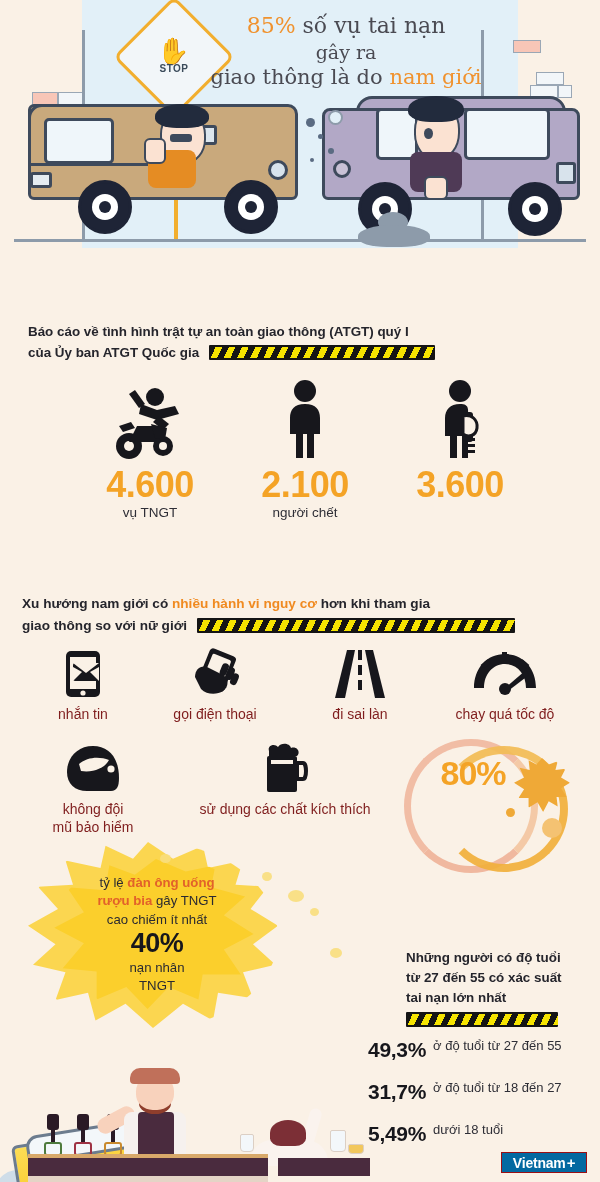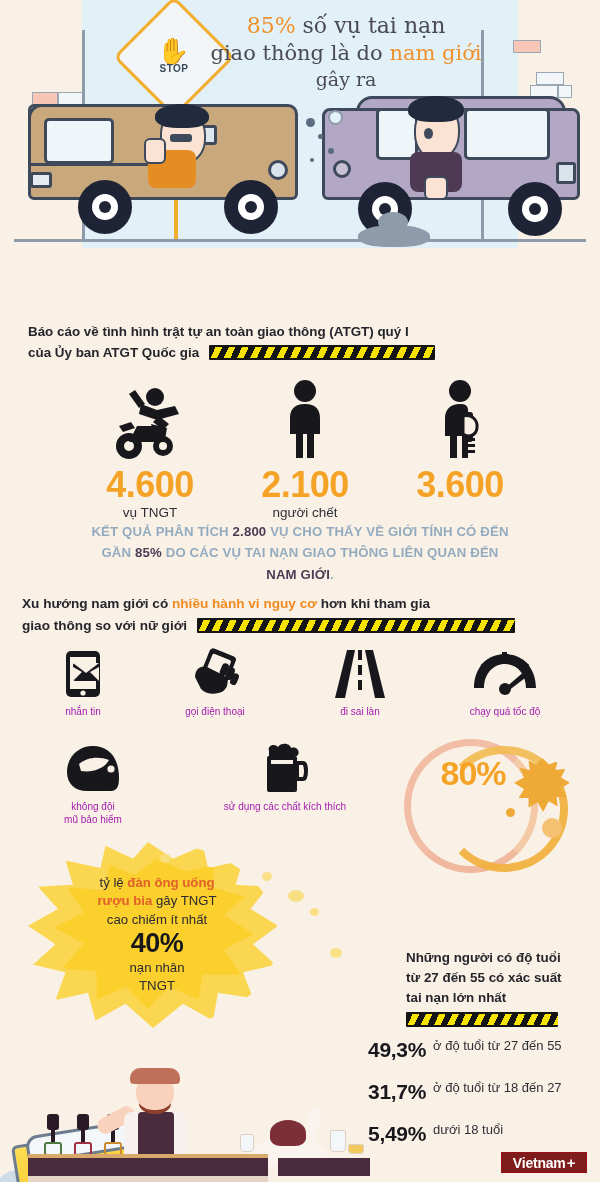--- a/index.html
+++ b/index.html
@@ -152,21 +152,21 @@
   }
   .tr-orange { color:#F08A20; }
 
   
   .beh-row1 { position:absolute; left:0; top:400px; width:600px; height:90px; }
   .beh-row2 { position:absolute; left:0; top:495px; width:420px; height:110px; }
   .beh {
     position:absolute; text-align:center;
   }
   .beh .glyph { height:52px; display:flex; align-items:center; justify-content:center; }
-  .beh .lbl { font-size:10px; color:#a21caf; line-height:1.28; margin-top:6px; }
+  .beh .lbl { font-size:14px; color:#7f1d1d; line-height:1.28; margin-top:6px; }
 
   
   .circle80 { position:absolute; left:396px; top:488px; width:200px; height:150px; }
   .ring-stain {
     position:absolute; left:8px; top:3px; width:134px; height:134px;
     border-radius:50%;
     border:7px solid #F0B49A;
     border-right-color:#F3C39B; border-bottom-color:#EFAF93;
     opacity:0.85;
   }
@@ -262,21 +262,21 @@
   .barman-vest { position:absolute; left:138px; top:44px; width:36px; height:48px; background:#4A2B3E; border-radius:4px; }
   .barman-arm { position:absolute; left:96px; top:44px; width:40px; height:16px; background:#F8D2BC; border-radius:10px; transform:rotate(-28deg); }
   .cust-head { position:absolute; left:270px; top:52px; width:36px; height:26px; background:#7C2F36; border-radius:50% 50% 30% 30%; }
   .cust-body { position:absolute; left:250px; top:72px; width:78px; height:26px; background:#FAF3EE; border-radius:22px 22px 0 0; }
   .cust-arm { position:absolute; left:306px; top:40px; width:12px; height:38px; background:#FAF3EE; border-radius:8px; transform:rotate(16deg); }
   .glass-s { position:absolute; background:#F3F7FA; border:1.5px solid #DCCFC4; border-radius:2px 2px 4px 4px; }
 
   
   .vnplus {
     position:absolute; left:501px; top:1152px; width:86px; height:21px;
-    background:#7f1d1d; border:1.5px solid #9A0F14;
+    background:#0369a1; border:1.5px solid #9A0F14;
     display:flex; align-items:center; justify-content:center;
     color:#FFFFFF; font-size:14px; font-weight:bold; letter-spacing:-0.2px;
     font-family:"Liberation Sans", sans-serif;
   }
   .vnplus .plus { color:#FFFFFF; font-size:15px; margin-left:1px; }
 </style>
 </head>
 <body>
 
 <div id="page">
@@ -301,22 +301,22 @@
 
     <div class="stop-pole"></div>
     <div class="stop-sign"></div>
     <div class="stop-inner">
       <span class="hand-glyph">✋</span>
       <span class="stop-word">STOP</span>
     </div>
 
     <div class="title-block">
       <span class="title-line l1"><span class="t-orange">85%</span><span> số vụ tai nạn</span></span>
+      <span class="title-line l3">gây ra</span>
       <span class="title-line l2"><span>giao thông là do </span><span class="t-orange">nam giới</span></span>
-      <span class="title-line l3">gây ra</span>
     </div>
 
     <div class="car-tan-body"></div>
     <div class="car-tan-cab"></div>
     <div class="win" style="left:44px; top:118px; width:70px; height:46px;"></div>
     <div class="win" style="left:183px; top:125px; width:34px; height:20px; border-radius:3px; background:#DCE6EE;"></div>
     <div class="win" style="left:30px; top:172px; width:22px; height:16px; border-radius:3px; background:#E4ECF2;"></div>
     <div class="win" style="left:268px; top:160px; width:20px; height:20px; border-radius:50%; background:#D8E3EC;"></div>
 
     <div class="face" style="left:160px; top:110px; width:46px; height:54px; border-radius:44% 46% 46% 50%;"></div>
@@ -429,23 +429,20 @@
               <rect x="33" y="58" width="10" height="3"></rect>
               <rect x="33" y="64" width="10" height="3"></rect>
               <rect x="33" y="70" width="10" height="3"></rect>
             </g>
           </svg>
         </div>
         <div class="big">3.600</div>
       </div>
     </div>
 
-    <div class="quote">
-      <span>KẾT QUẢ PHÂN TÍCH </span><span class="q-strong">2.800</span><span> VỤ CHO THẤY VỀ GIỚI TÍNH CÓ ĐẾN GẦN </span><span class="q-strong">85%</span><span> DO CÁC VỤ TAI NẠN GIAO THÔNG LIÊN QUAN ĐẾN </span><span class="q-strong">NAM GIỚI</span><span>.</span>
-    </div>
 
     <div class="trend">
       <span>Xu hướng nam giới có </span><span class="tr-orange">nhiều hành vi nguy cơ</span><span> hơn khi tham gia</span><br>
       <span>giao thông so với nữ giới</span>
       <span class="hazard-bar hb-320"></span>
     </div>
 
     <div class="beh-row1">
 
       <div class="beh" style="left:18px; top:0; width:130px;">

